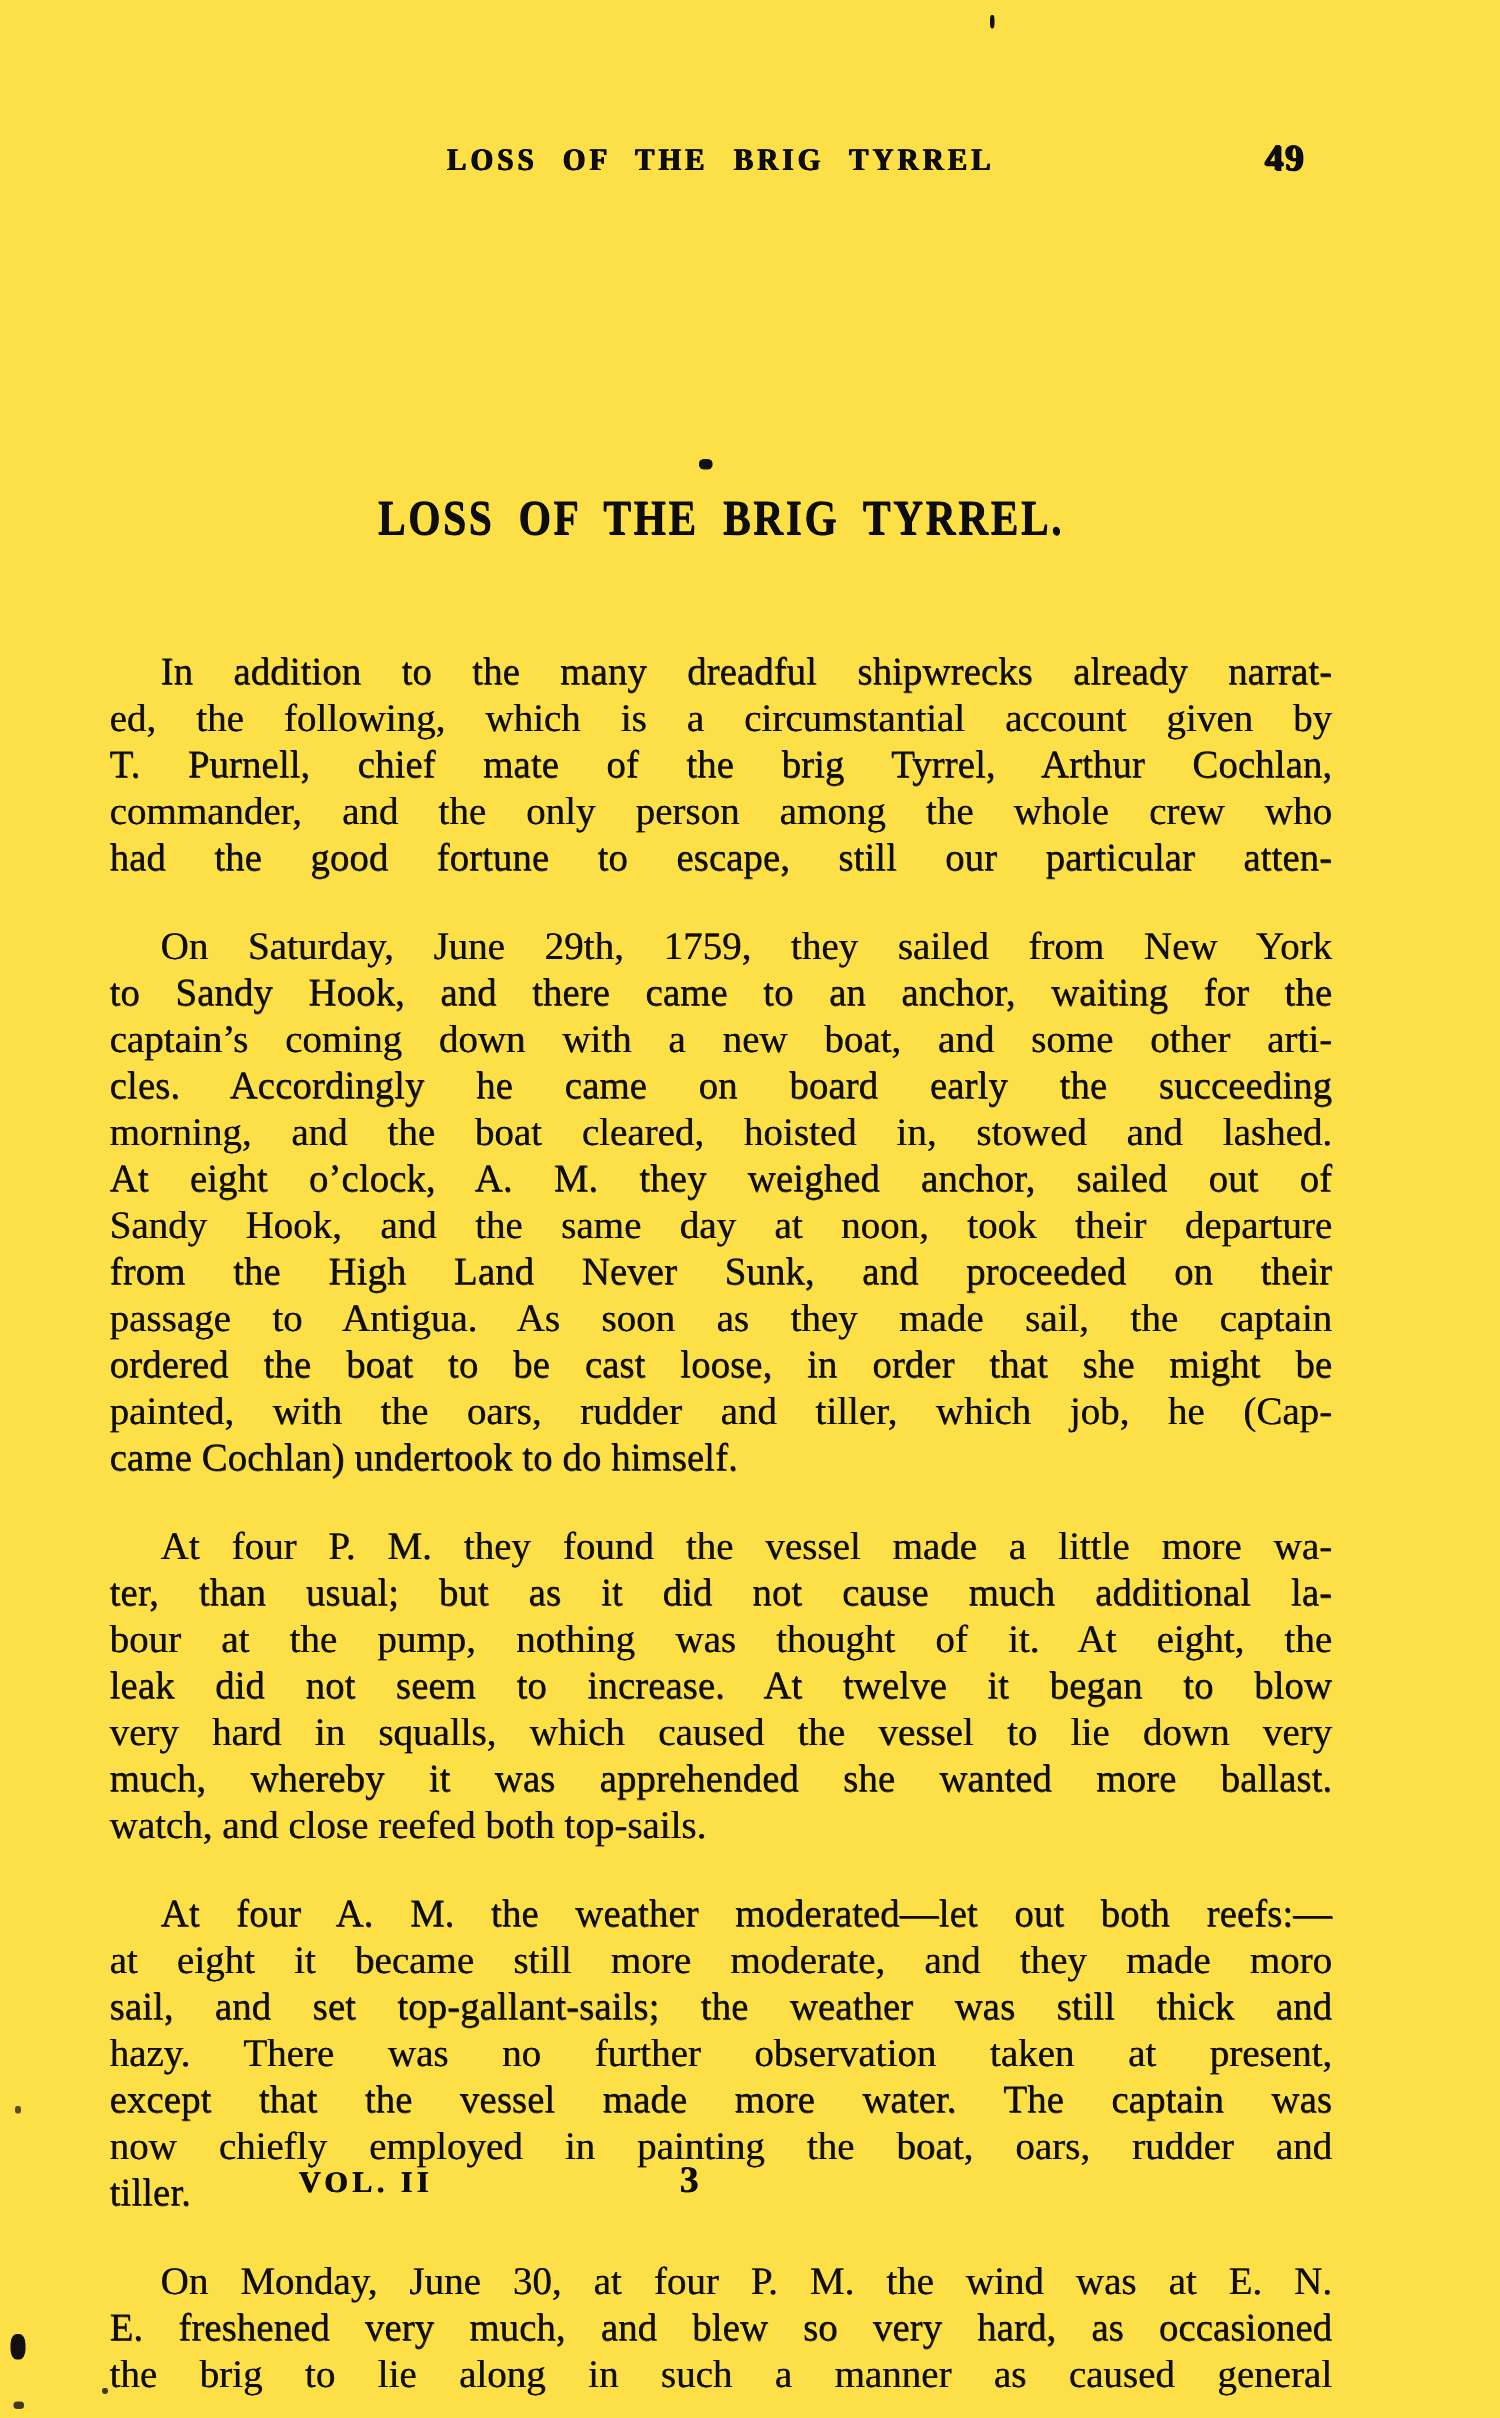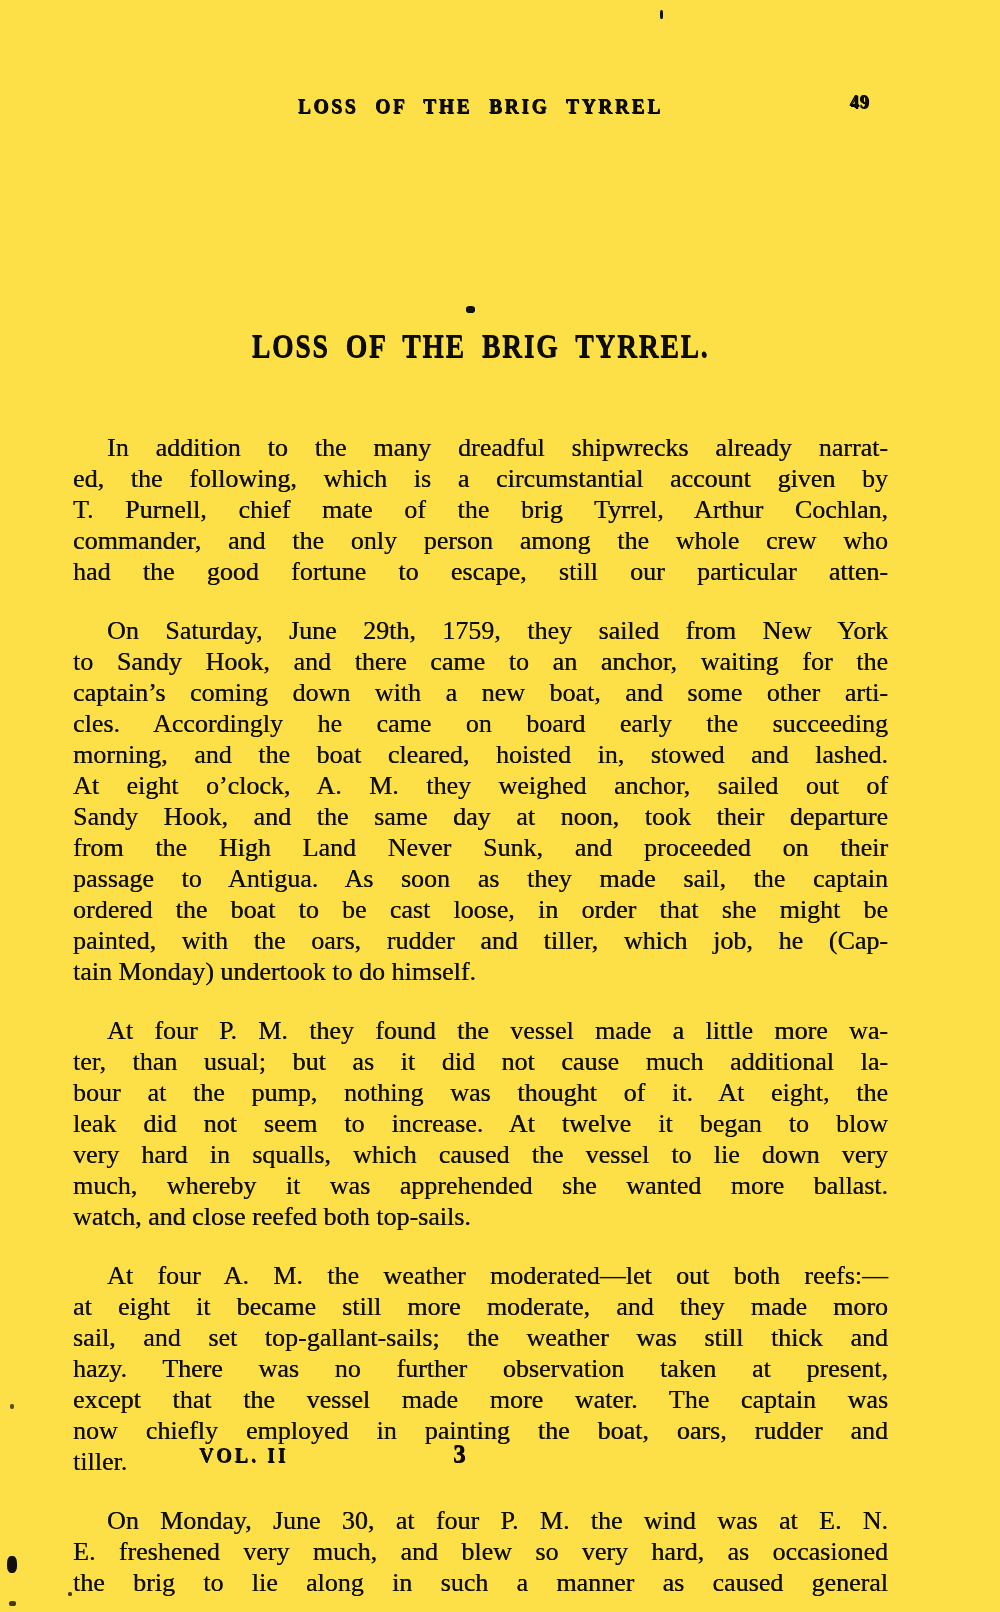--- a/index.html
+++ b/index.html
@@ -34,21 +34,21 @@
     letter-spacing: 3px;
     word-spacing: 10px;
     transform: scaleX(0.92);
     text-shadow: 0.6px 0.6px 0 #000, -0.3px 0.3px 0 #000;
     white-space: nowrap;
   }
   .page-number {
     position: absolute;
     right: 18px;
     top: -2px;
-    font-size: 18px;
+    font-size: 25px;
     font-weight: bold;
     letter-spacing: 1px;
     text-shadow: 0.8px 0.8px 0 #000, -0.4px 0.4px 0 #000;
   }
   
   .article-title {
     position: absolute;
     top: 328px;
     left: 73px;
     width: 815px;
@@ -146,21 +146,21 @@
     <div class="ln">to Sandy Hook, and there came to an anchor, waiting for the</div>
     <div class="ln">captain’s coming down with a new boat, and some other arti-</div>
     <div class="ln">cles.  Accordingly he came on board early the succeeding</div>
     <div class="ln">morning, and the boat cleared, hoisted in, stowed and lashed.</div>
     <div class="ln">At eight o’clock, A. M. they weighed anchor, sailed out of</div>
     <div class="ln">Sandy Hook, and the same day at noon, took their departure</div>
     <div class="ln">from the High Land Never Sunk, and proceeded on their</div>
     <div class="ln">passage to Antigua.  As soon as they made sail, the captain</div>
     <div class="ln">ordered the boat to be cast loose, in order that she might be</div>
     <div class="ln">painted, with the oars, rudder and tiller, which job, he (Cap-</div>
-    <div class="ln end">tain Monday) undertook to do himself.</div>
+    <div class="ln end">came Cochlan) undertook to do himself.</div>
     <div class="ln in">At four P. M. they found the vessel made a little more wa-</div>
     <div class="ln">ter, than usual; but as it did not cause much additional la-</div>
     <div class="ln">bour at the pump, nothing was thought of it.  At eight, the</div>
     <div class="ln">leak did not seem to increase.  At twelve it began to blow</div>
     <div class="ln">very hard in squalls, which caused the vessel to lie down very</div>
     <div class="ln">much, whereby it was apprehended she wanted more ballast.</div>
     <div class="ln end">watch, and close reefed both top-sails.</div>
     <div class="ln in">At four A. M. the weather moderated—let out both reefs:—</div>
     <div class="ln">at eight it became still more moderate, and they made moro</div>
     <div class="ln">sail, and set top-gallant-sails; the weather was still thick and</div>

